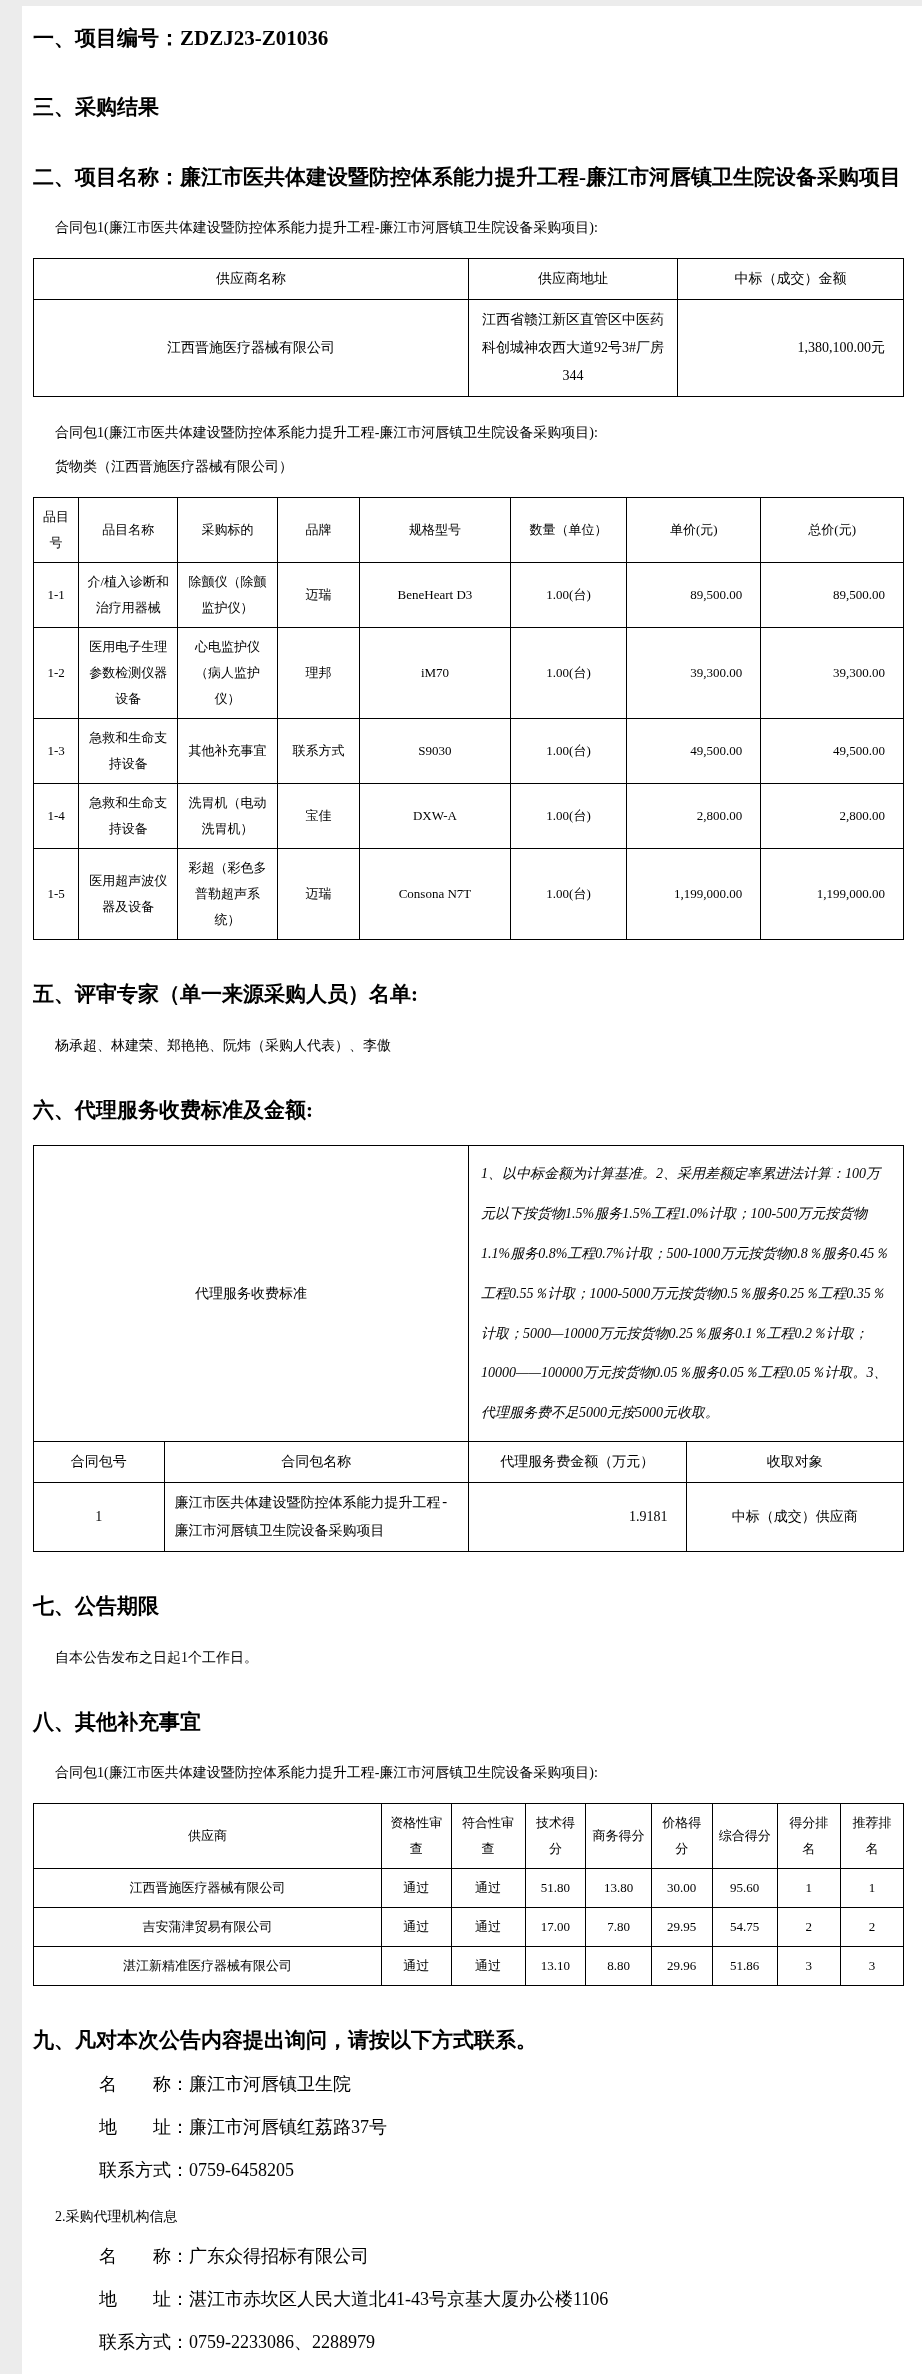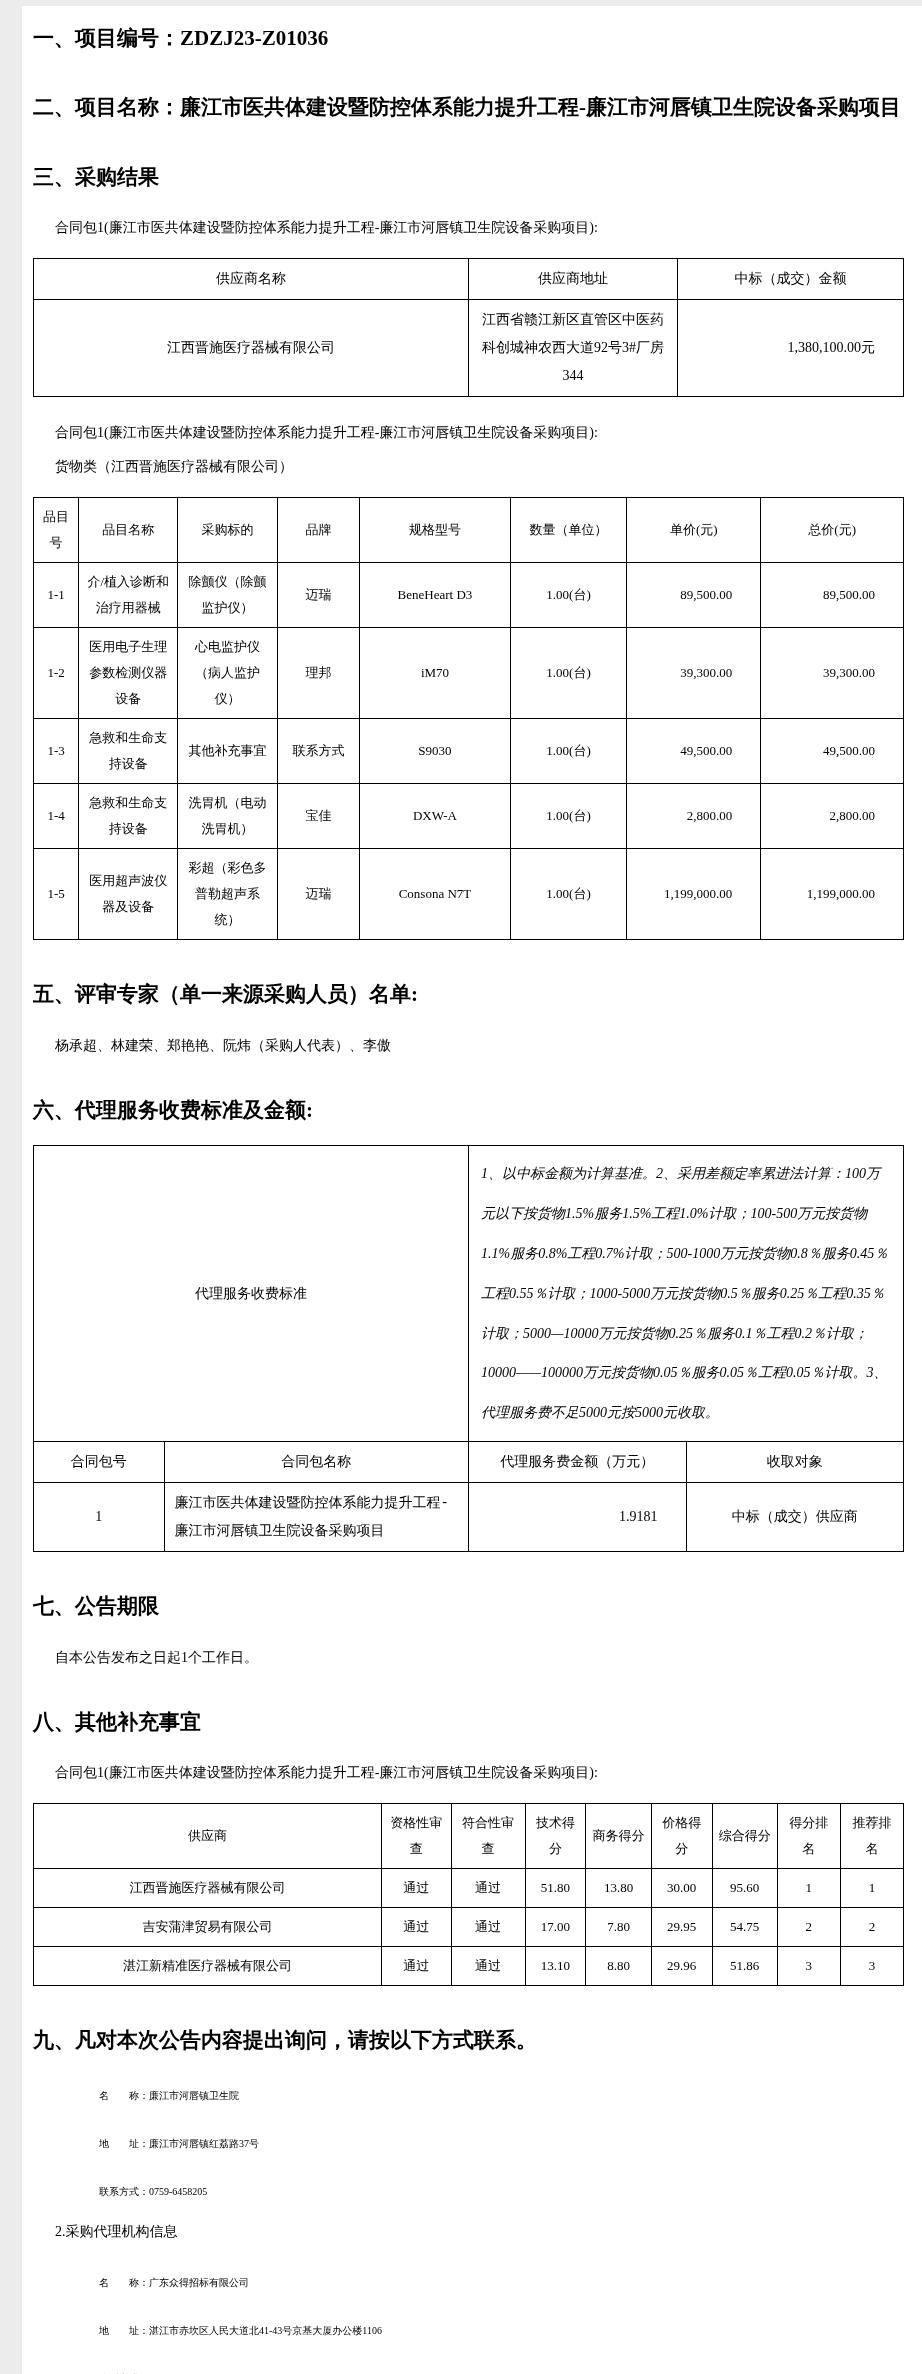--- a/index.html
+++ b/index.html
@@ -52,54 +52,54 @@
     border: 1px solid #000000;
     font-weight: normal;
     font-size: 13px;
     text-align: center;
     vertical-align: middle;
     padding: 6px 6px;
     line-height: 2.0;
     word-wrap: break-word;
   }
   .t-result th, .t-result td, .t-fee th, .t-fee td { font-size: 14px; }
-  td.num { text-align: right; padding-right: 28px; }
+  td.num { text-align: right; padding-right: 18px; }
   td.fee-label { text-align: center; margin-top: 32px; }
   td.fee-text {
     text-align: left;
     line-height: 2.85;
     padding: 8px 12px;
     font-size: 14px;
     font-style: italic;
   }
   .contact-group-title {
     font-size: 14px;
     margin: 22px 0 0 22px;
     line-height: 1.5;
   }
   .contact-line {
-    font-size: 10px;
-    margin: 33px 0 0 66px;
+    font-size: 18px;
+    margin: 16px 0 0 66px;
     line-height: 1.5;
   }
 </style>
 </head>
 <body>
 
 <div class="page">
   <div class="edge-top"></div>
   <div class="edge-left"></div>
 
   <div class="content">
 
     <div class="sec-title first">一、项目编号：ZDZJ23-Z01036</div>
 
+    <div class="sec-title">三、采购结果</div>
+
     <div class="sec-title">二、项目名称：廉江市医共体建设暨防控体系能力提升工程-廉江市河唇镇卫生院设备采购项目</div>
-
-    <div class="sec-title">三、采购结果</div>
     <div class="para">合同包1(廉江市医共体建设暨防控体系能力提升工程-廉江市河唇镇卫生院设备采购项目):</div>
 
     <table class="t-result">
       <colgroup>
           <col style="width:50%">
           <col style="width:24%">
           <col style="width:26%">
         </colgroup>
       <tbody>
           <tr>

